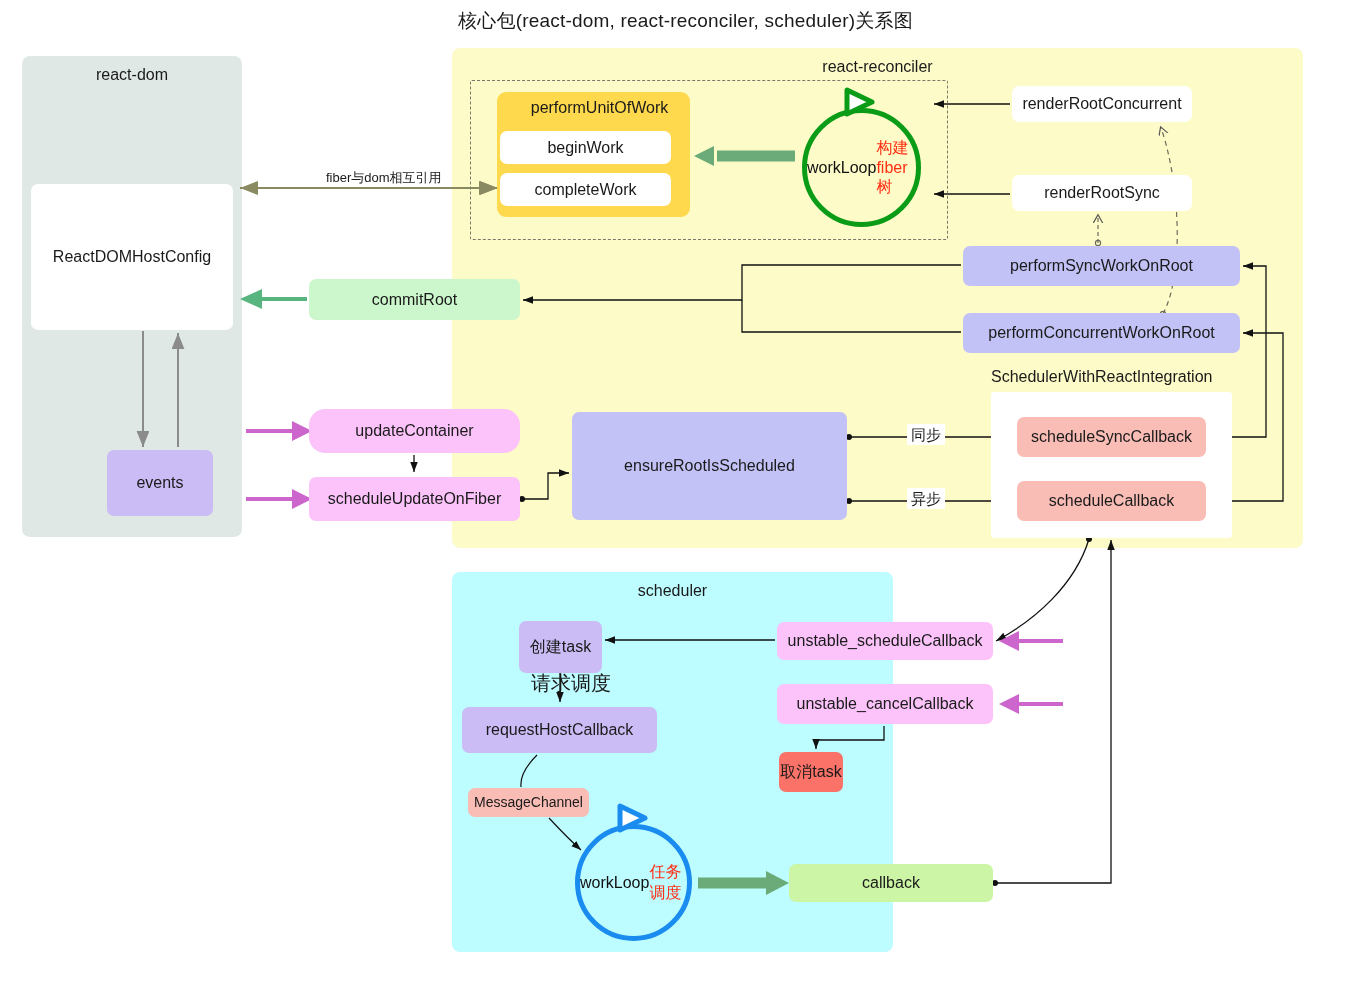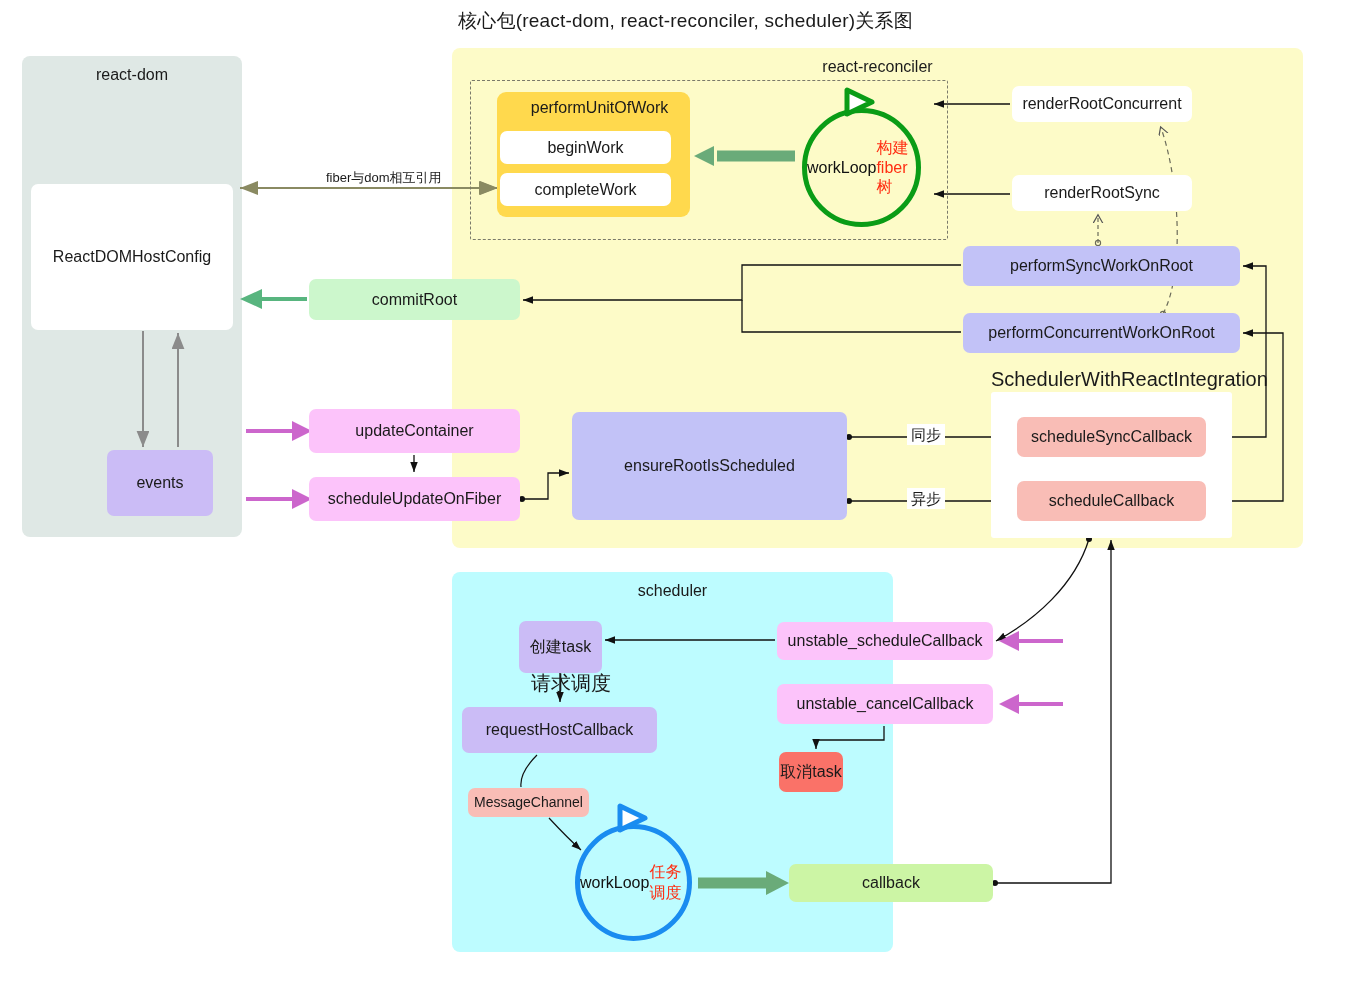--- a/index.html
+++ b/index.html
@@ -69,30 +69,30 @@
   .loop .l2{font-size:16px;color:#ff2d12;}
 
   
   #n-renderconc{left:1012px;top:86px;width:180px;height:36px;}
   #n-rendersync{left:1012px;top:175px;width:180px;height:36px;}
   #n-psw{left:963px;top:246px;width:277px;height:40px;}
   #n-pcw{left:963px;top:313px;width:277px;height:40px;align-items:center;}
 
   
   #n-commitroot{left:309px;top:279px;width:211px;height:41px;}
-  #n-updcontainer{left:309px;top:409px;width:211px;height:44px;}
+  #n-updcontainer{left:309px;top:409px;width:211px;height:44px;border-radius:16px;}
   #n-schedupd{left:309px;top:477px;width:211px;height:44px;}
   #n-ensureroot{left:572px;top:412px;width:275px;height:108px;}
 
   
   #grp-swri{
     position:absolute;left:991px;top:392px;width:241px;height:146px;background:#ffffff;
     border-radius:3px;
   }
-  #grp-swri .grp-title{position:absolute;left:0;right:17px;top:-24px;text-align:center;font-size:20px;}
+  #grp-swri .grp-title{position:absolute;left:0;right:17px;top:-24px;font-size:16px;}
   #n-syncCb{left:1017px;top:417px;width:189px;height:40px;}
   #n-cb{left:1017px;top:481px;width:189px;height:40px;}
 
   
   .elabel{
     position:absolute;background:#ffffff;font-size:15px;padding:2px 4px;
     text-align:center;line-height:1.15;
   }
   #lbl-tong{left:907px;top:424px;}
   #lbl-yi{left:907px;top:488px;}

